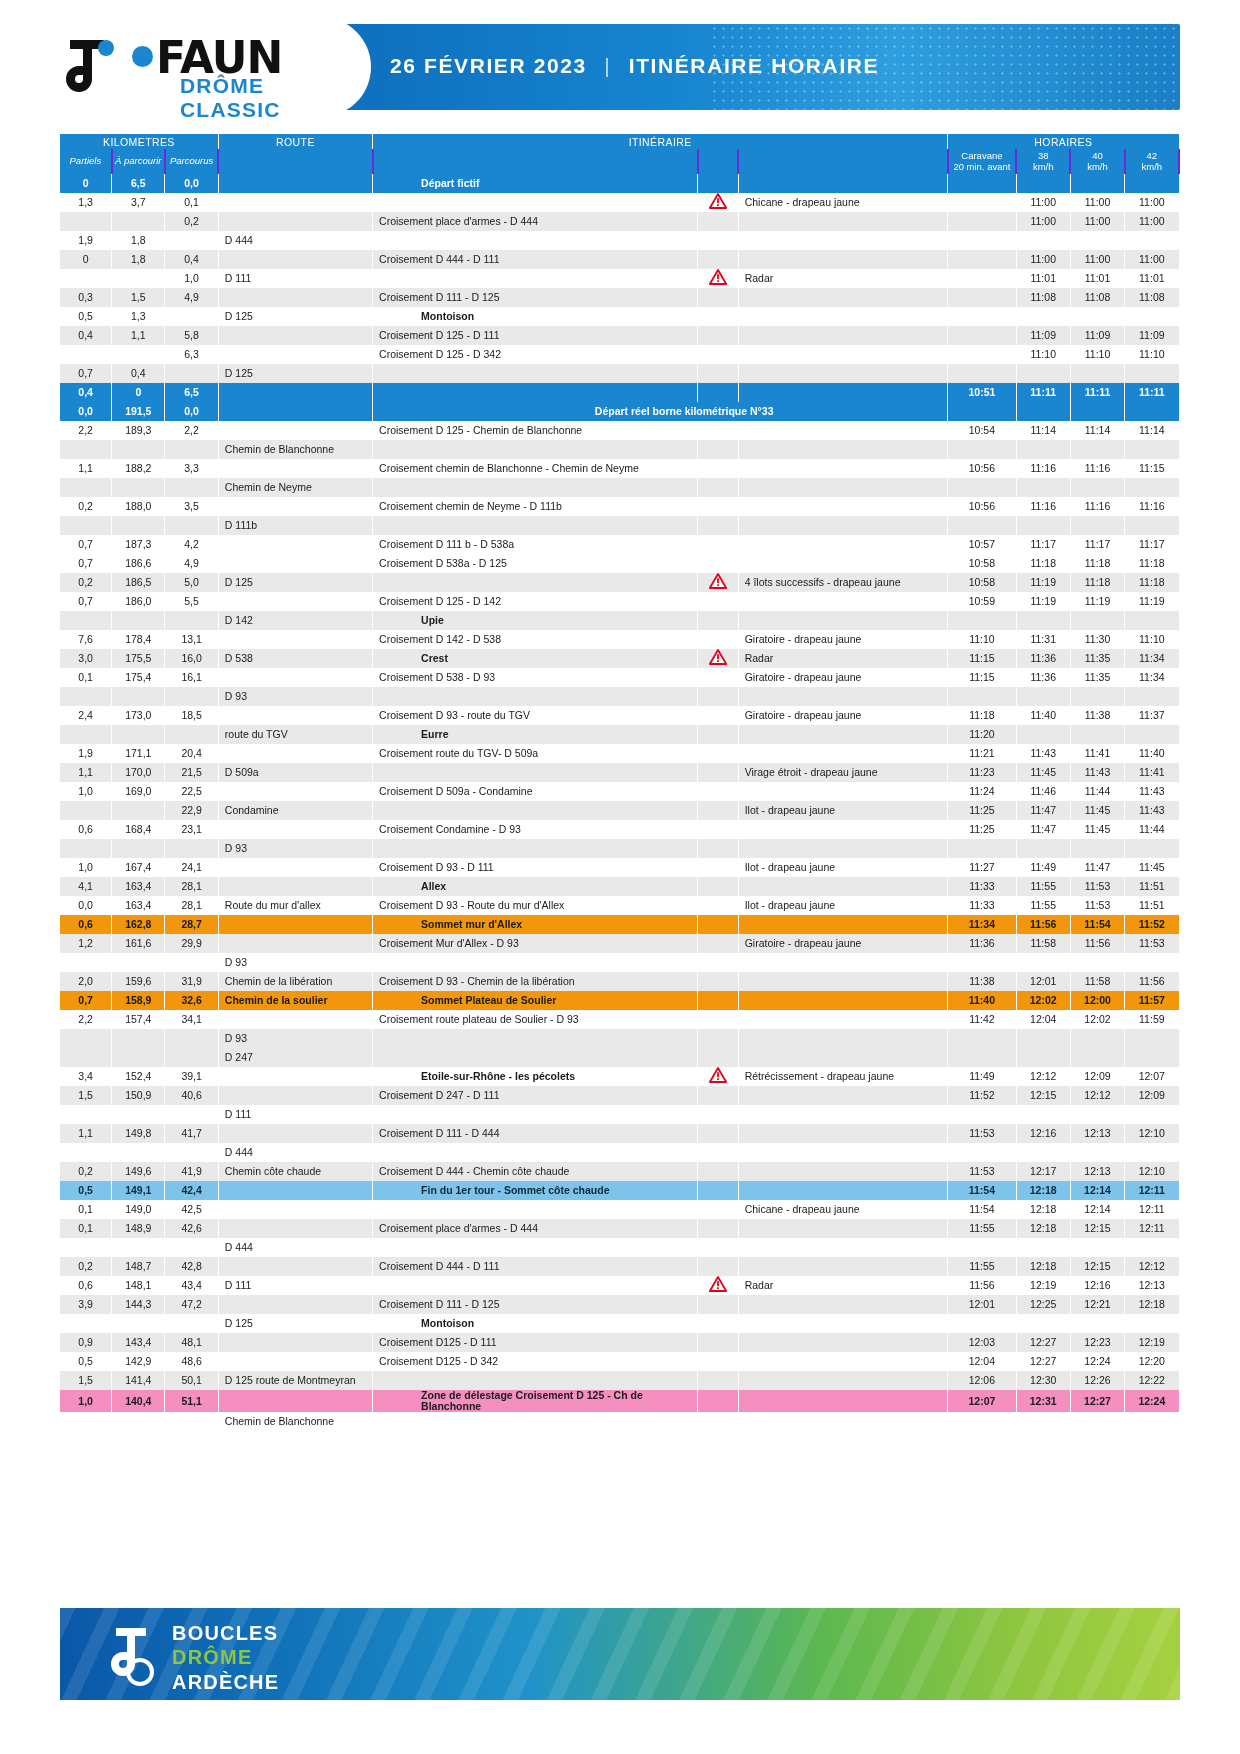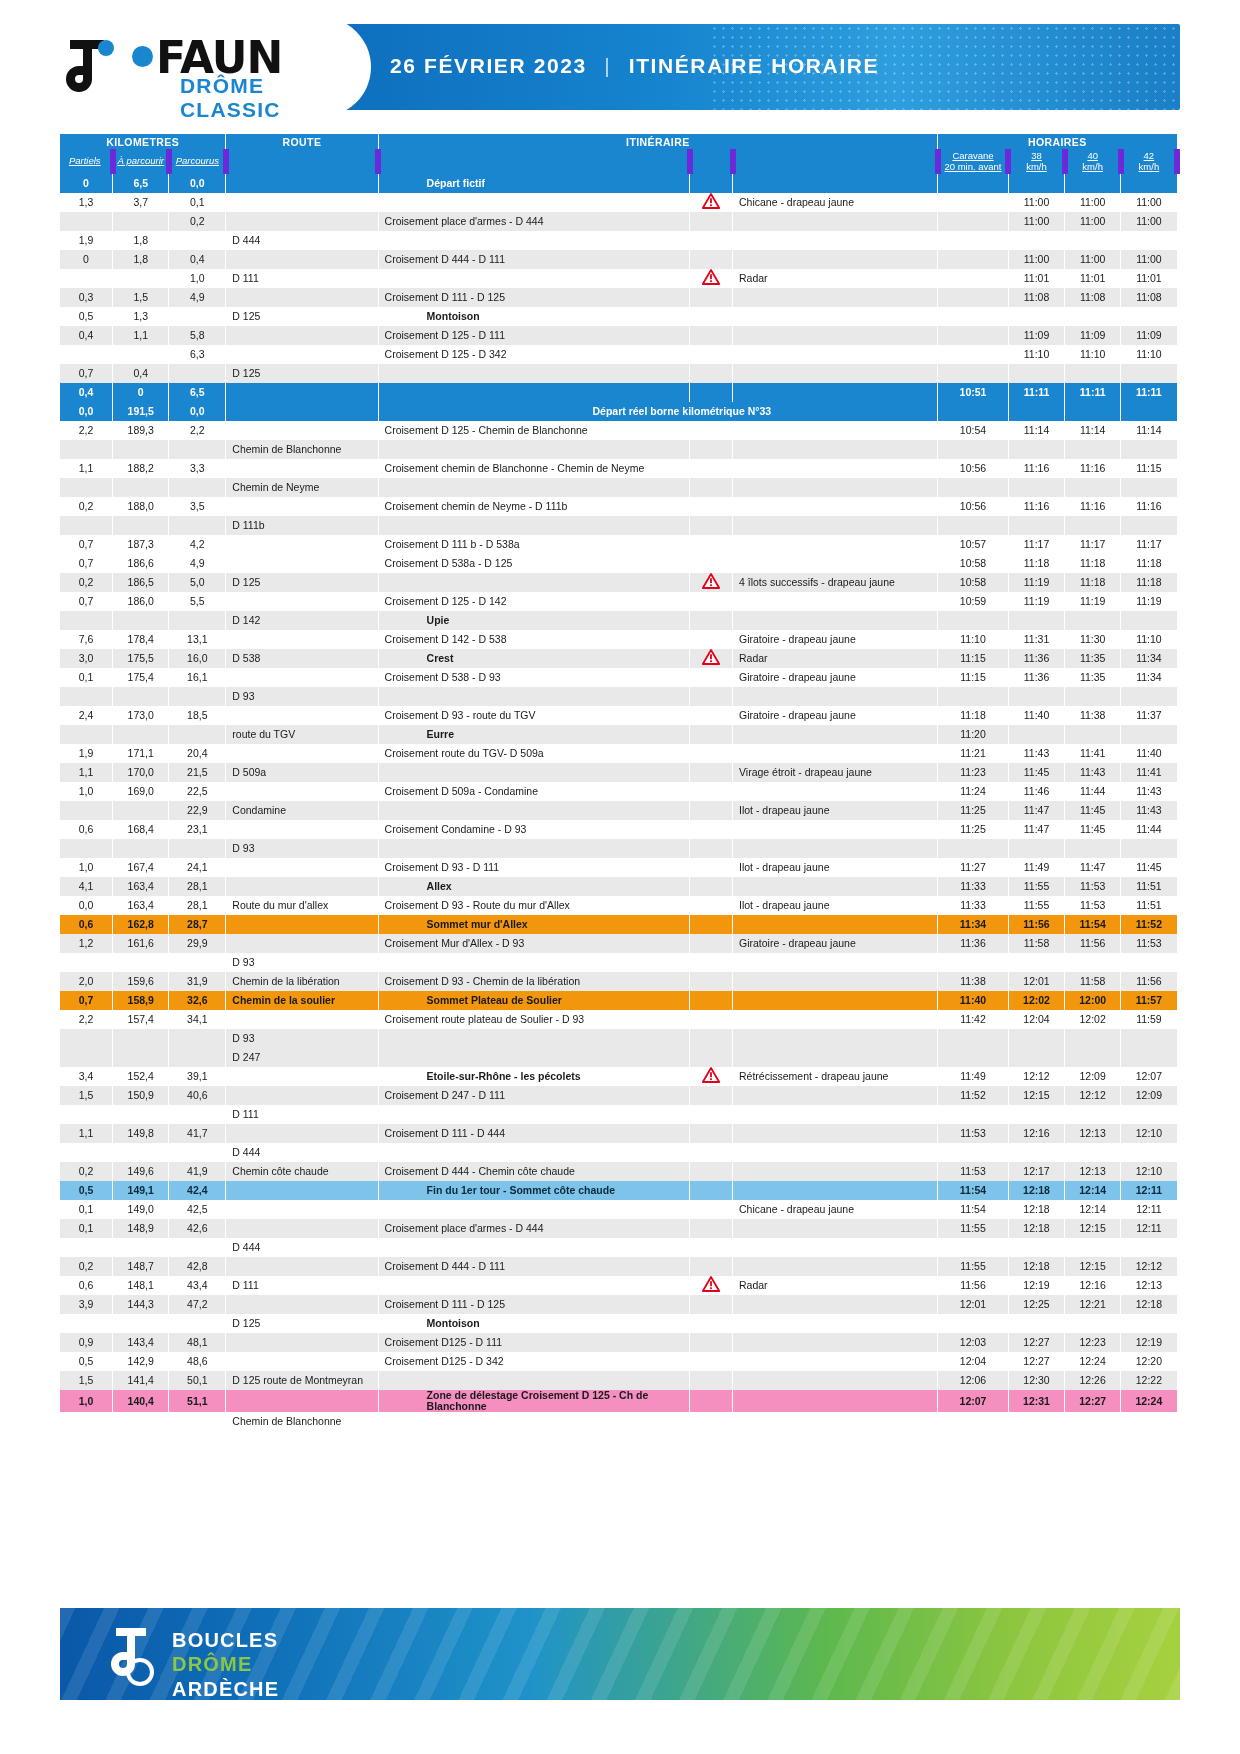--- a/index.html
+++ b/index.html
@@ -57,29 +57,28 @@
   
   table{
     position:absolute;left:60px;top:134px;
     border-collapse:collapse;
     width:1120px;
     font-size:10.5px;
     color:#1a1a1a;
   }
   td,th{padding:0;margin:0;}
   .hdr1 td{
-    background:#1b86d0;color:#ffffff;font-weight:bold;font-size:10.5px;
+    background:#1b86d0;color:#ffffff;font-weight:normal;font-size:10.5px;
     text-align:center;height:15px;letter-spacing:.4px;
     border-right:1px solid #ffffff;
   }
   .hdr2 td{
     background:#1b86d0;color:#ffffff;font-size:9.5px;
-    text-align:center;height:25px;border-right:6px solid #6d28d9;
+    text-align:center;height:25px;border-right:2px solid #6d28d9;
     line-height:1.15;
-    text-decoration:underline;
   }
   .hdr2 td.km{font-style:italic;}
   tbody tr{height:19px;}
   tbody td{
     border-right:1px solid #ffffff;
     vertical-align:middle;
     height:19px;
     line-height:1.05;
   }
   .c-num{width:52px;text-align:center;font-size:10.5px;}
@@ -106,21 +105,21 @@
     overflow:hidden;
   }
   .footer-stripes{
     position:absolute;left:0;top:0;width:1120px;height:92px;
     background:repeating-linear-gradient(115deg, rgba(255,255,255,.10) 0 14px, rgba(255,255,255,0) 14px 40px);
   }
   .footer-logo{
     position:absolute;left:50px;top:12px;width:260px;height:70px;color:#ffffff;
   }
   .f-mark{position:absolute;left:0;top:4px;}
-  .f-txt{position:absolute;left:62px;top:8px;font-size:20px;font-weight:bold;letter-spacing:1.2px;line-height:1.22;}
+  .f-txt{position:absolute;left:62px;top:1px;font-size:20px;font-weight:bold;letter-spacing:1.2px;line-height:1.22;}
   .f-txt .green{color:#8dc63f;}
 </style>
 </head>
 <body>
 
 <div class="page">
 
   <div class="header">
     <div class="header-band">
       <div class="header-dots"></div>

